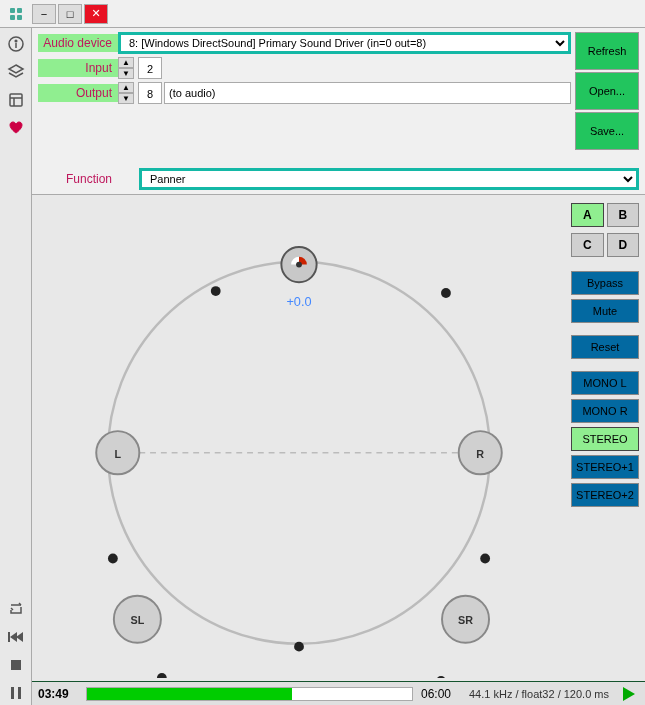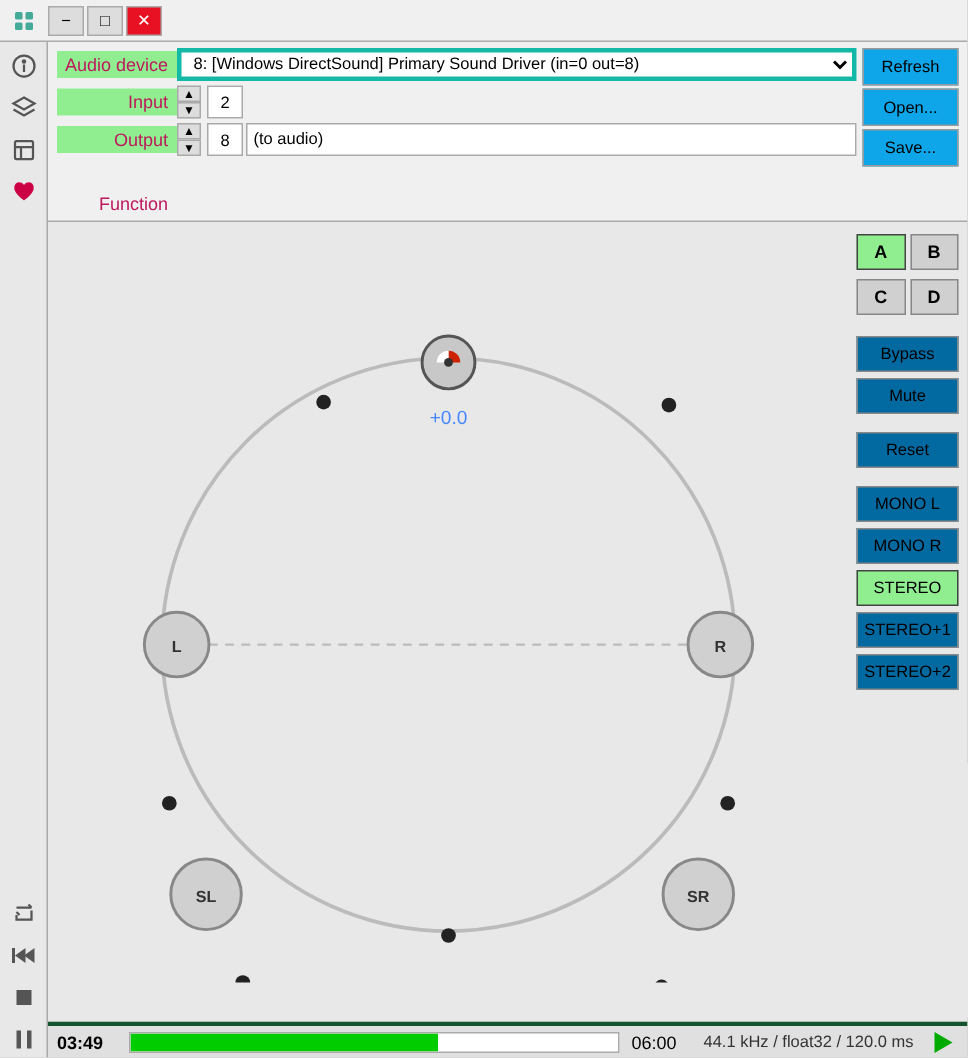--- a/index.html
+++ b/index.html
@@ -147,22 +147,22 @@
       padding: 1px 4px;
     }
     .right-btns {
       display: flex;
       flex-direction: column;
       gap: 2px;
       margin-left: 4px;
     }
     .action-btn {
       width: 64px;
-      height: 25px;
-      background: #0ea5e9;
+      height: 38px;
+      background: #22c55e;
       border: 1px solid #999;
       font-size: 11px;
       cursor: pointer;
       display: flex; align-items: center; justify-content: center;
     }
 
     
     #top-controls {
       display: flex;
     }
@@ -242,21 +242,21 @@
     
     #panner-svg {
       width: 480px;
       height: 480px;
     }
 
     
     #status-bar {
       height: 24px;
       background: #e0e0e0;
-      border-top: 3px solid #14532d;
+      border-top: 1px solid #14532d;
       display: flex;
       align-items: center;
       padding: 0 6px;
       gap: 8px;
     }
     #time-display {
       font-size: 12px;
       font-weight: bold;
       min-width: 40px;
     }
@@ -411,20 +411,23 @@
 
         <div class="right-btns">
           <button class="action-btn">Refresh</button>
           <button class="action-btn">Open...</button>
           <button class="action-btn">Save...</button>
         </div>
       </div>
 
       <div class="func-row">
         <span class="ctrl-label">Function</span>
+        <select class="ctrl-select">
+          <option>Panner</option>
+        </select>
       </div>
     </div>
 
     <div id="canvas-area">
 
       <div id="panner-area">
         <svg id="panner-svg" viewBox="0 0 480 490">
 
           <circle cx="240" cy="260" r="195" fill="#e8e8e8" stroke="#bbb" stroke-width="2.5"></circle>
 

